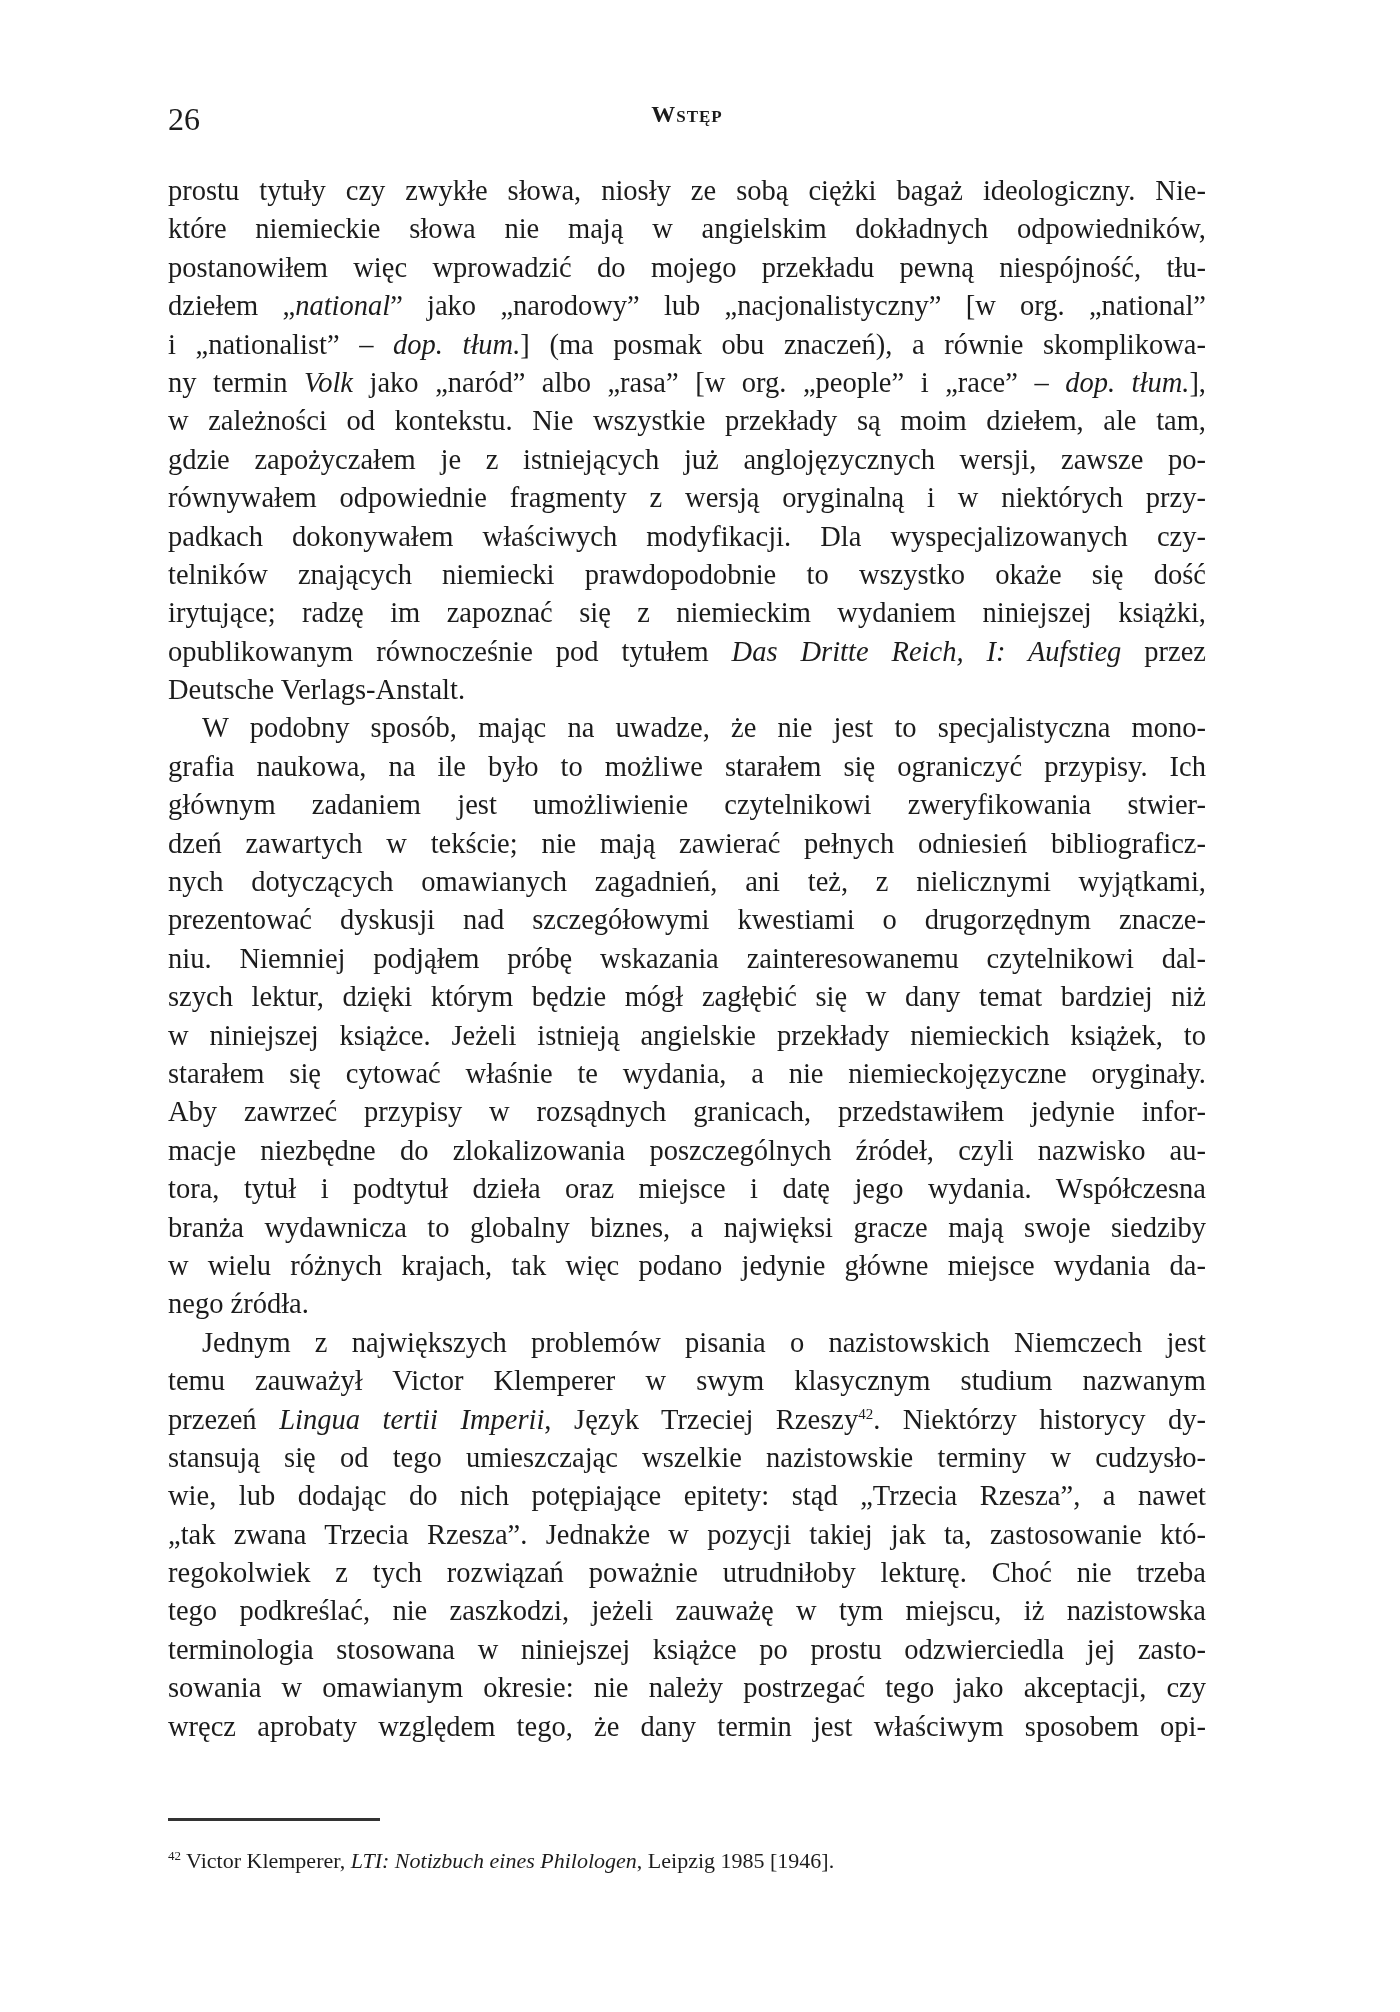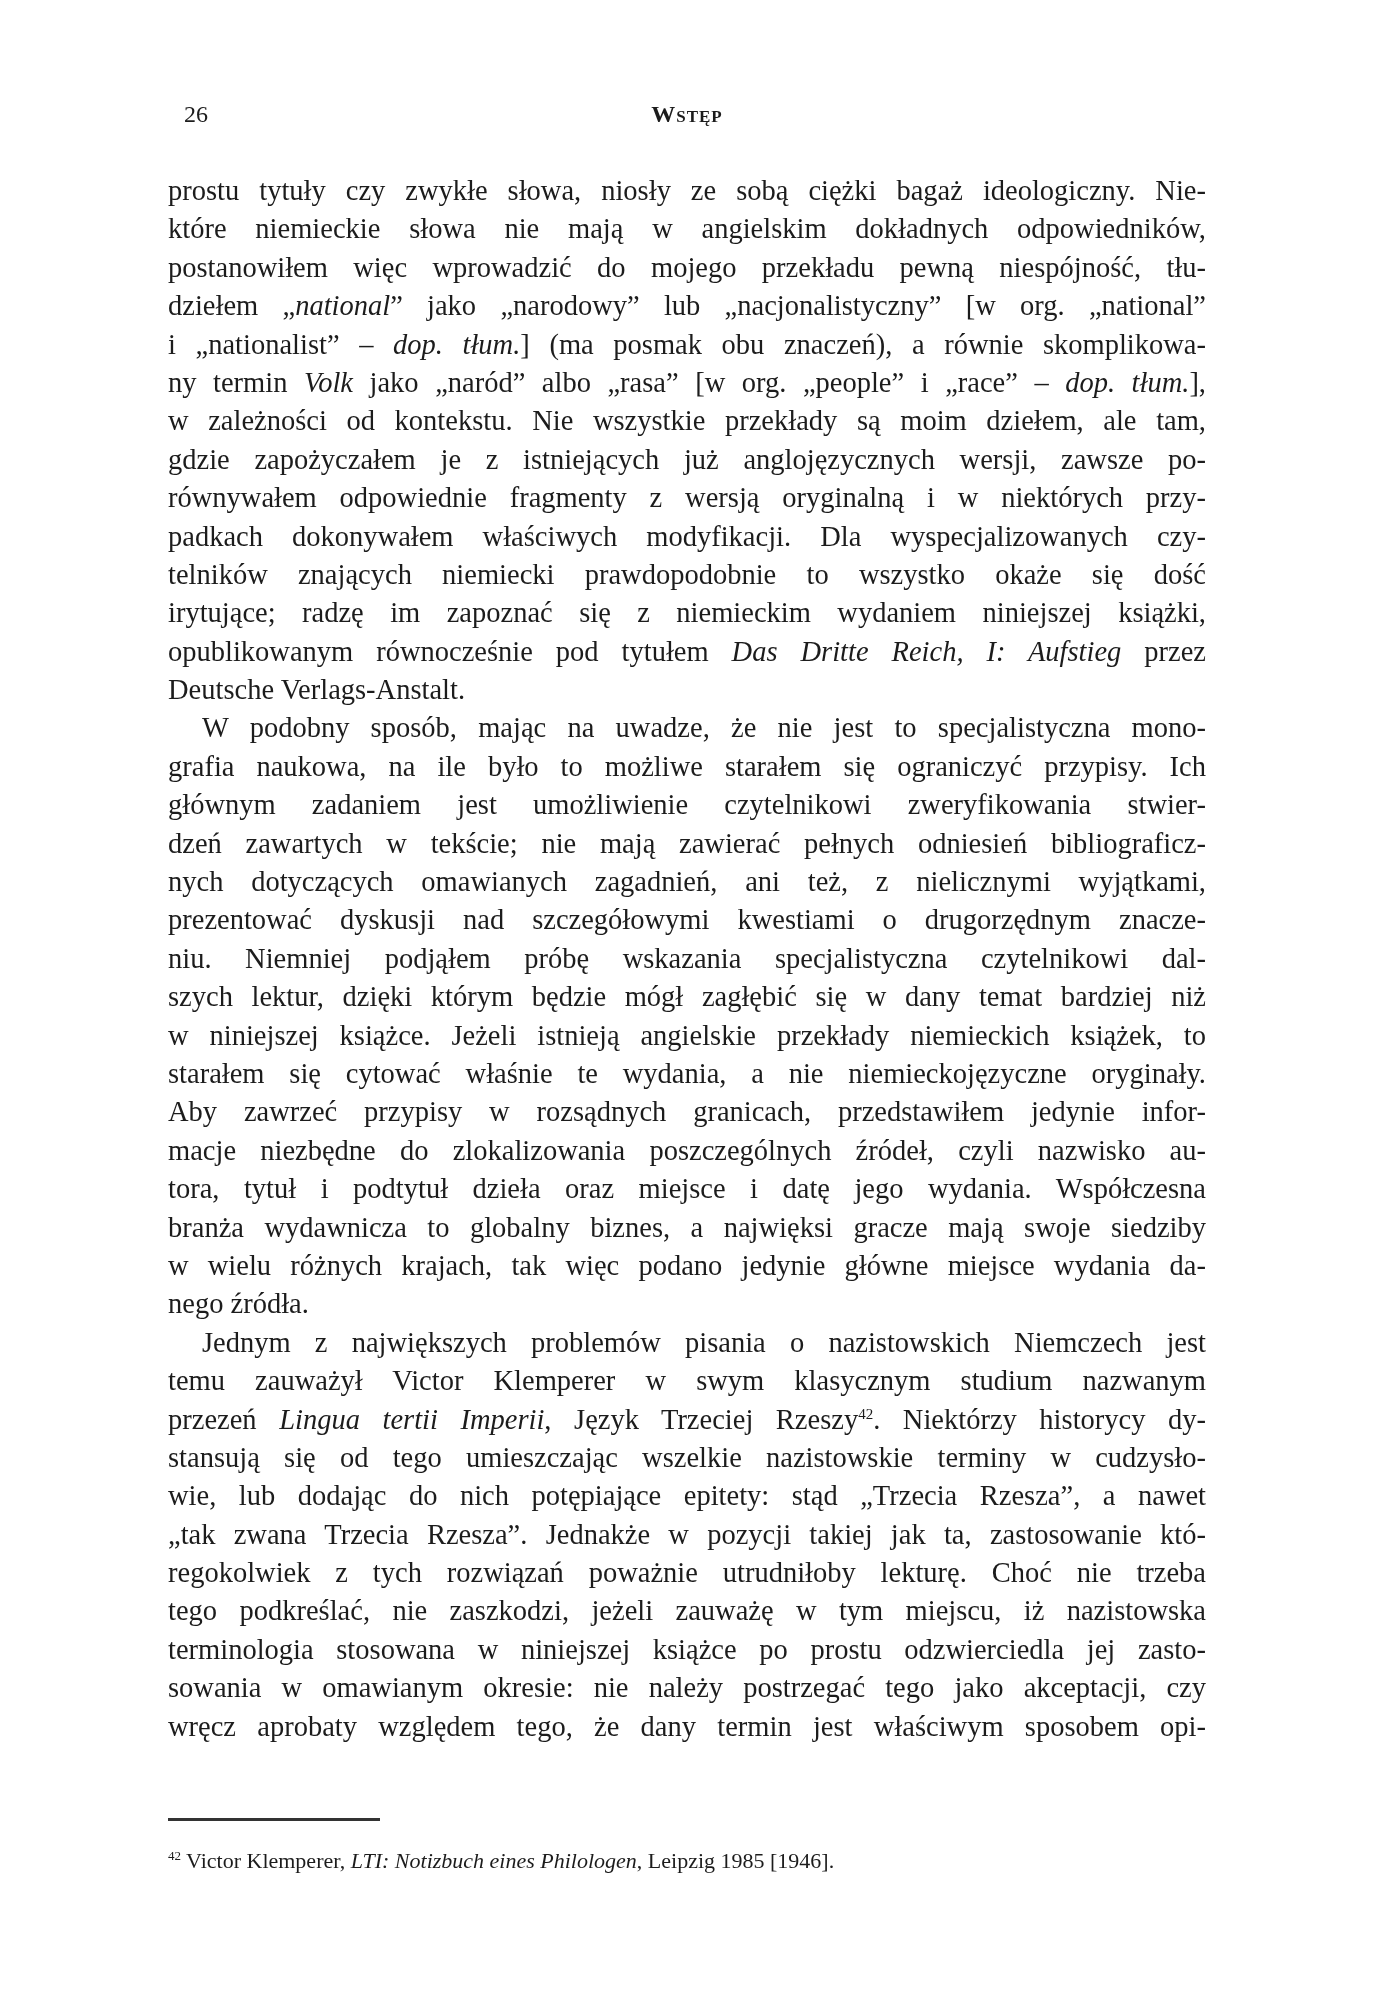--- a/index.html
+++ b/index.html
@@ -1,21 +1,21 @@
 <!DOCTYPE html>
 <html><head>
 <meta charset="utf-8">
 <style>
   html, body { margin: 0; padding: 0; background: #ffffff; }
   body {
     width: 1400px; height: 2012px; position: relative; overflow: hidden;
     font-family: "Liberation Serif", "DejaVu Serif", serif; color: #1c1c1c;
   }
   .header { position: absolute; top: 101px; left: 168px; width: 1038px; height: 32px; }
-  .page-num { position: absolute; left: 0; top: 0; font-size: 24px; margin-left: 16px; }
+  .page-num { position: absolute; left: 0; top: 0; font-size: 32px; }
   .running-title { position: absolute; left: 0; right: 0; top: 0; text-align: center; font-size: 24px; font-variant: small-caps; letter-spacing: 1px; font-weight: bold; }
   .body-text { position: absolute; left: 168px; top: 172px; width: 1038px; }
   .line {
     height: 38.4px; line-height: 38.4px; font-size: 28.5px;
     text-align: justify; text-align-last: justify; white-space: nowrap;
     overflow: hidden;
   }
   .line.last { text-align-last: left; }
   .line.indent { padding-left: 34px; }
   .line span { white-space: normal; }
@@ -47,21 +47,21 @@
     <div class="line"><span><span>telników znających niemiecki prawdopodobnie to wszystko okaże się dość</span></span></div>
     <div class="line"><span><span>irytujące; radzę im zapoznać się z niemieckim wydaniem niniejszej książki,</span></span></div>
     <div class="line"><span><span>opublikowanym równocześnie pod tytułem </span><em>Das Dritte Reich, I: Aufstieg</em><span> przez</span></span></div>
     <div class="line last"><span><span>Deutsche Verlags-Anstalt.</span></span></div>
     <div class="line indent"><span><span>W podobny sposób, mając na uwadze, że nie jest to specjalistyczna mono-</span></span></div>
     <div class="line"><span><span>grafia naukowa, na ile było to możliwe starałem się ograniczyć przypisy. Ich</span></span></div>
     <div class="line"><span><span>głównym zadaniem jest umożliwienie czytelnikowi zweryfikowania stwier-</span></span></div>
     <div class="line"><span><span>dzeń zawartych w tekście; nie mają zawierać pełnych odniesień bibliograficz-</span></span></div>
     <div class="line"><span><span>nych dotyczących omawianych zagadnień, ani też, z nielicznymi wyjątkami,</span></span></div>
     <div class="line"><span><span>prezentować dyskusji nad szczegółowymi kwestiami o drugorzędnym znacze-</span></span></div>
-    <div class="line"><span><span>niu. Niemniej podjąłem próbę wskazania specjalistyczna czytelnikowi dal-</span></span></div>
+    <div class="line"><span><span>niu. Niemniej podjąłem próbę wskazania zainteresowanemu czytelnikowi dal-</span></span></div>
     <div class="line"><span><span>szych lektur, dzięki którym będzie mógł zagłębić się w dany temat bardziej niż</span></span></div>
     <div class="line"><span><span>w niniejszej książce. Jeżeli istnieją angielskie przekłady niemieckich książek, to</span></span></div>
     <div class="line"><span><span>starałem się cytować właśnie te wydania, a nie niemieckojęzyczne oryginały.</span></span></div>
     <div class="line"><span><span>Aby zawrzeć przypisy w rozsądnych granicach, przedstawiłem jedynie infor-</span></span></div>
     <div class="line"><span><span>macje niezbędne do zlokalizowania poszczególnych źródeł, czyli nazwisko au-</span></span></div>
     <div class="line"><span><span>tora, tytuł i podtytuł dzieła oraz miejsce i datę jego wydania. Współczesna</span></span></div>
     <div class="line"><span><span>branża wydawnicza to globalny biznes, a najwięksi gracze mają swoje siedziby</span></span></div>
     <div class="line"><span><span>w wielu różnych krajach, tak więc podano jedynie główne miejsce wydania da-</span></span></div>
     <div class="line last"><span><span>nego źródła.</span></span></div>
     <div class="line indent"><span><span>Jednym z największych problemów pisania o nazistowskich Niemczech jest</span></span></div>

